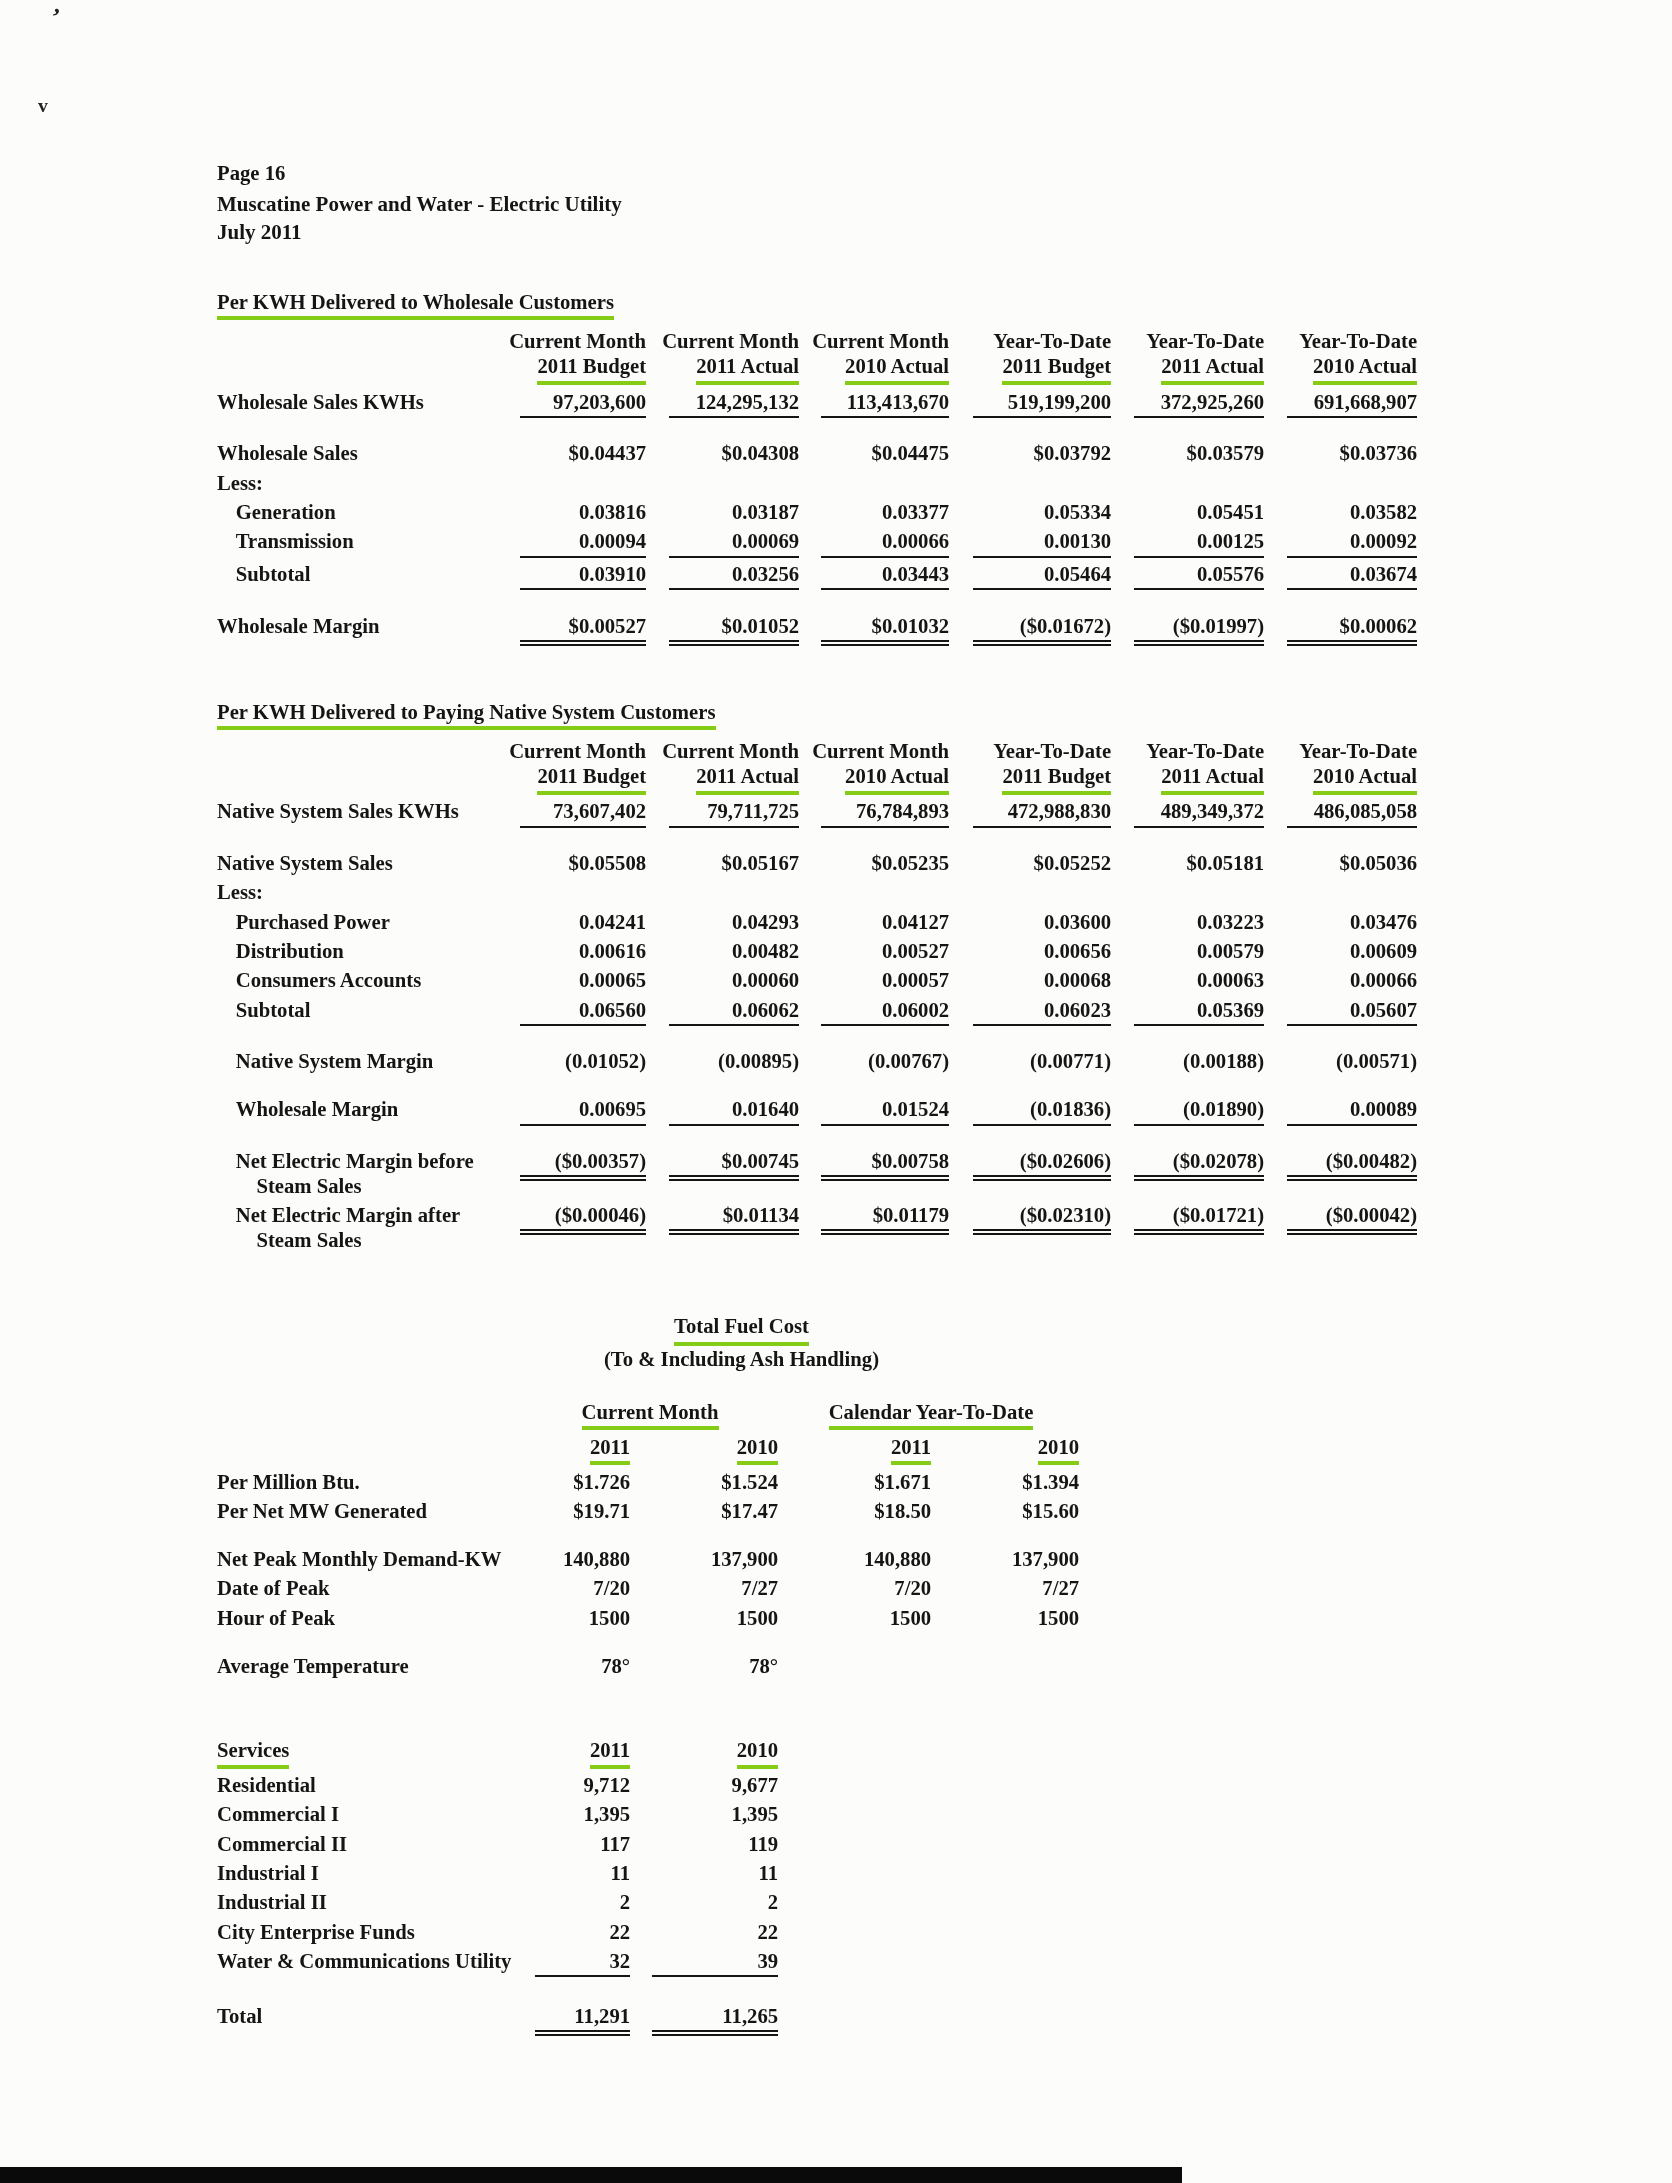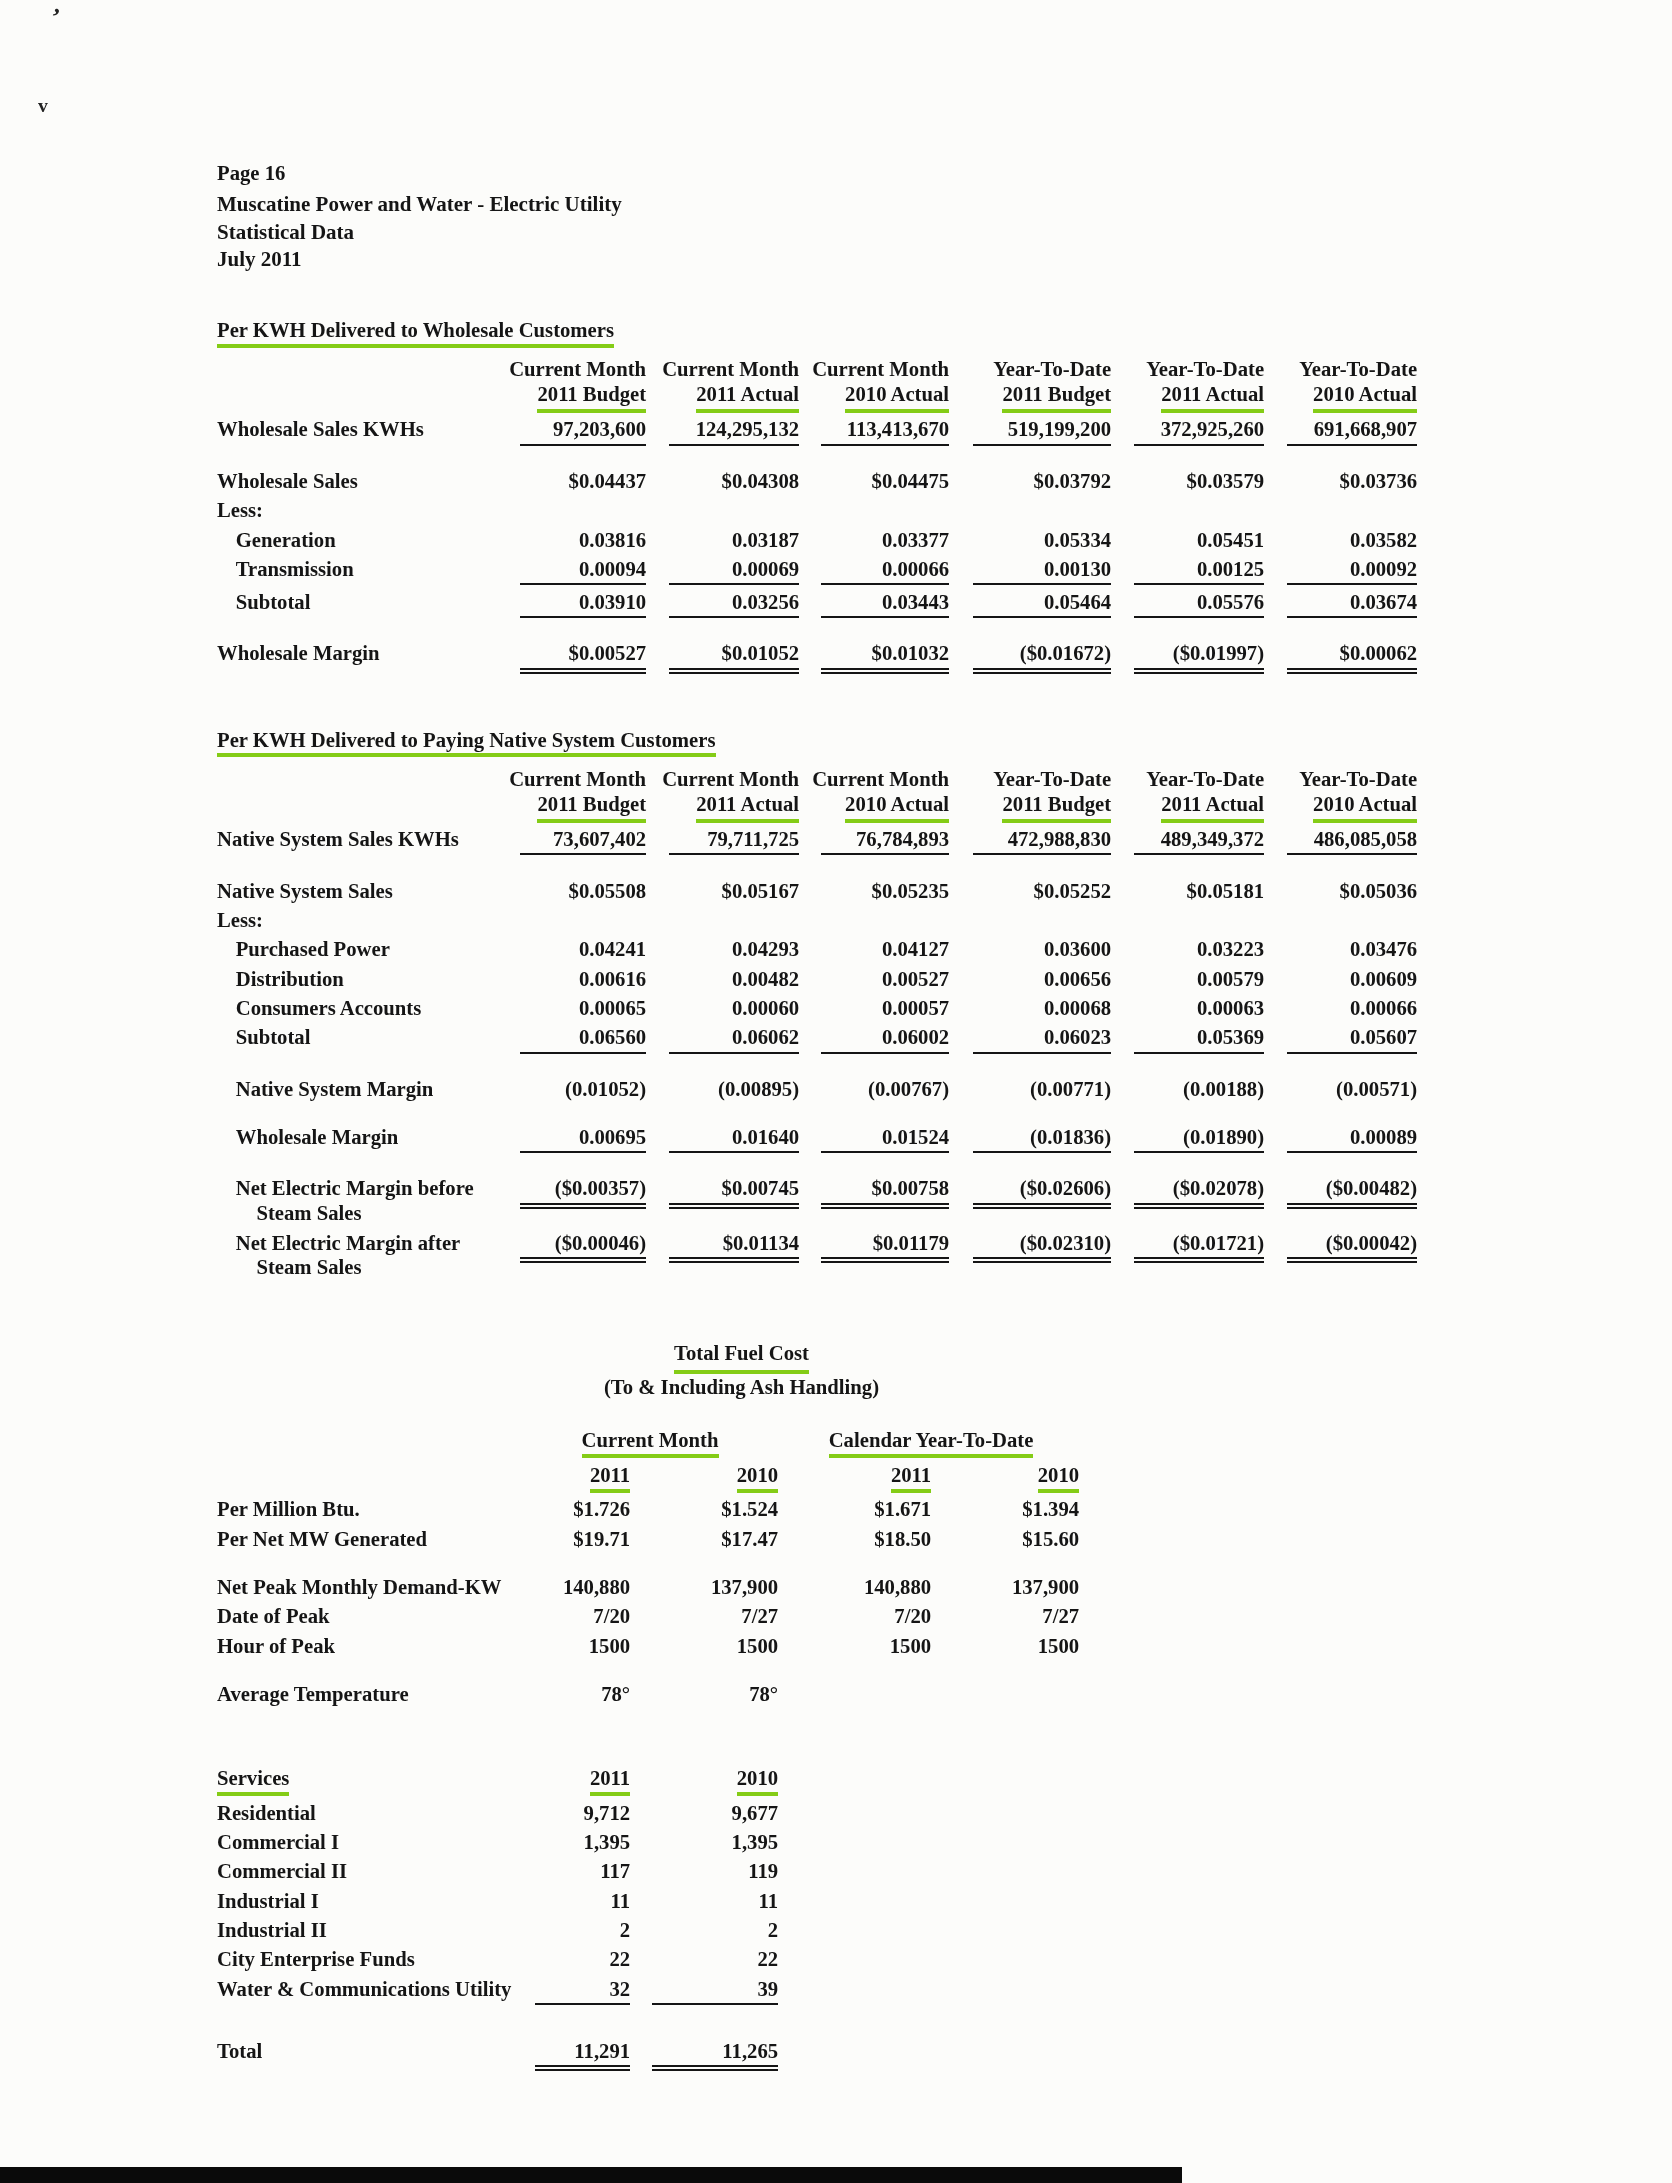--- a/index.html
+++ b/index.html
@@ -41,21 +41,21 @@
   .num { text-align: right; }
   .num .v { display: inline-block; min-width: 88%; }
 
   .u  .num.filled .v { border-bottom: 2px solid #151515; padding-bottom: 1.5px; }
   .uu .num.filled .v { border-bottom: 6.4px double #151515; padding-bottom: 1.5px; }
 
   .hdrrow .cell { line-height: 1.22; }
   .ghcell { text-align: center; }
 
   .gap-top { margin-top: 18.7px; }
-  .gap-lg { margin-top: 29px; }
+  .gap-lg { margin-top: 22px; }
 
   .sec1 { margin-top: 45px; }
   .sec2 { margin-top: 53px; }
   .fuel { margin-top: 58px; }
   .fuel-titles { width: 1049px; text-align: center; line-height: 1.35; }
   .fuel-hdrs { margin-top: 23.6px; }
   .services { margin-top: 55px; }
 
   .scan-bottom {
     position: absolute;
@@ -69,21 +69,20 @@
 
 <div class="page">
   <span class="artifact a1">’</span>
   <span class="artifact a2">v</span>
 
   <div class="content">
     <div class="pageno">Page 16</div>
 
     <div class="titleblock">
       <div>Muscatine Power and Water - Electric Utility</div>
-      <div>Statistical Data</div>
       <div>July 2011</div>
     </div>
 
     <div class="sec sec1">
       <div class="sec-title">
         <span class="hu">Per KWH Delivered to Wholesale Customers</span>
       </div>
       <div id="tbl-wholesale">
           <div class="trow t6 hdrrow">
             <div class="cell label"></div>

